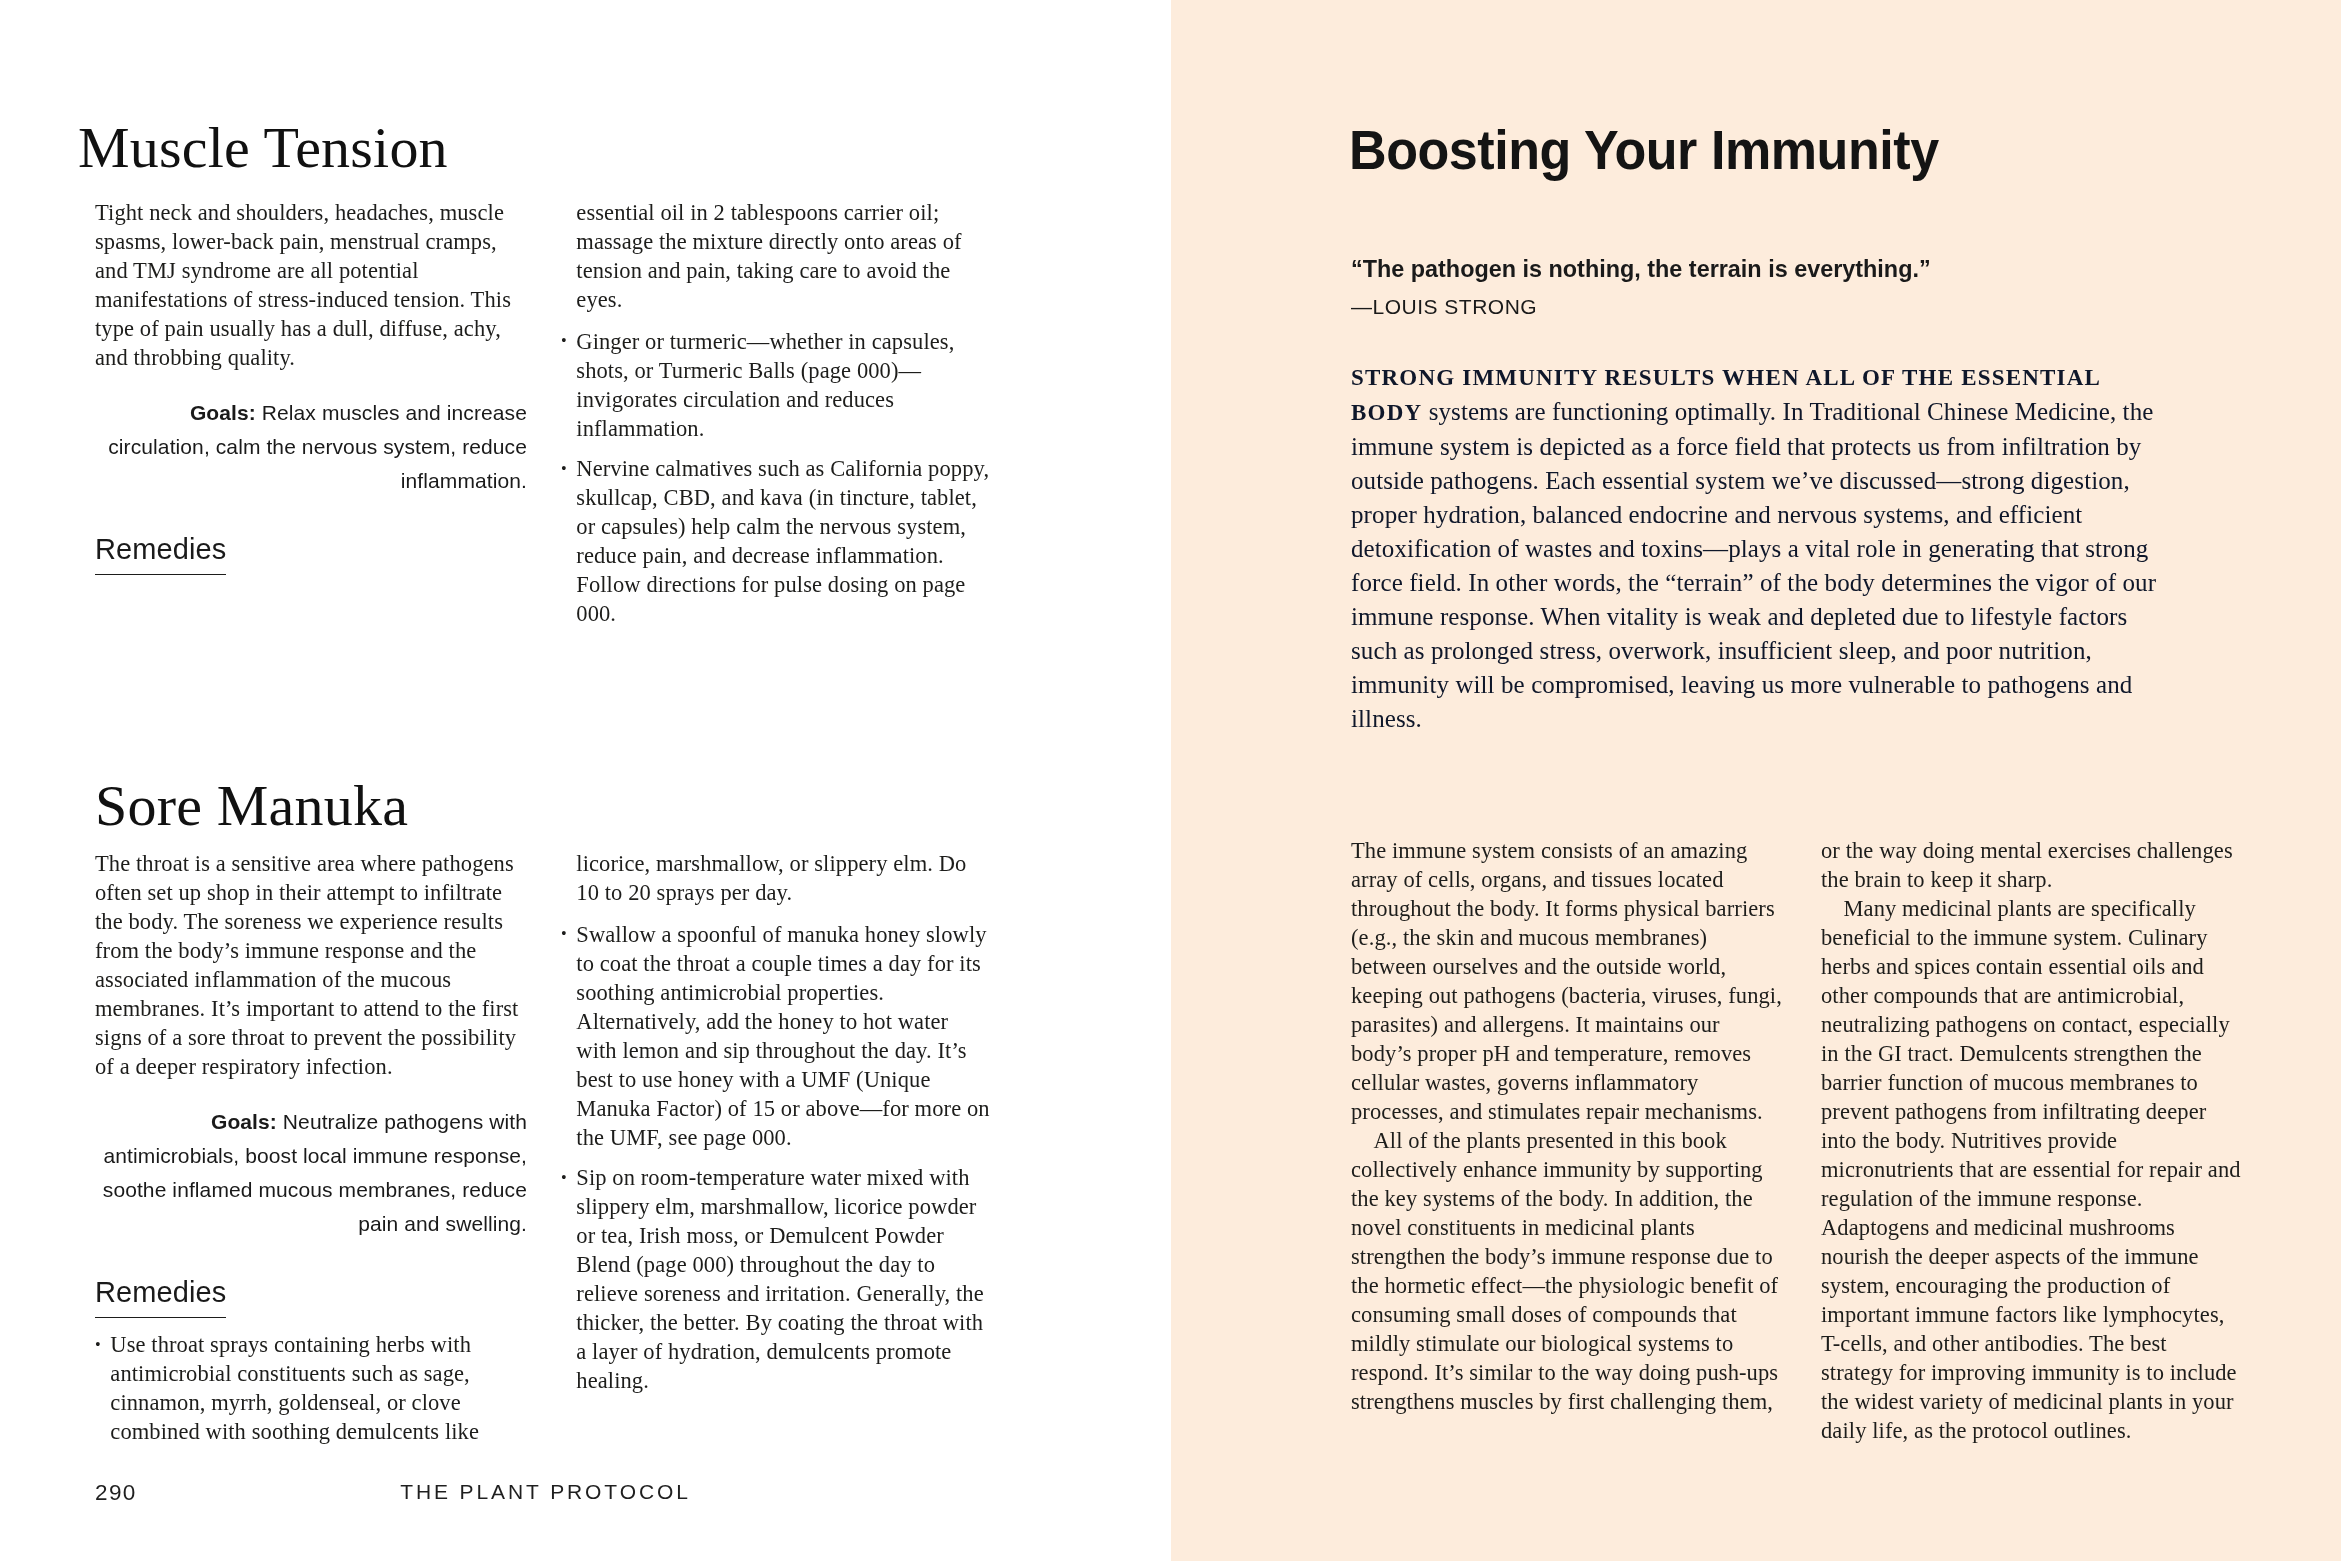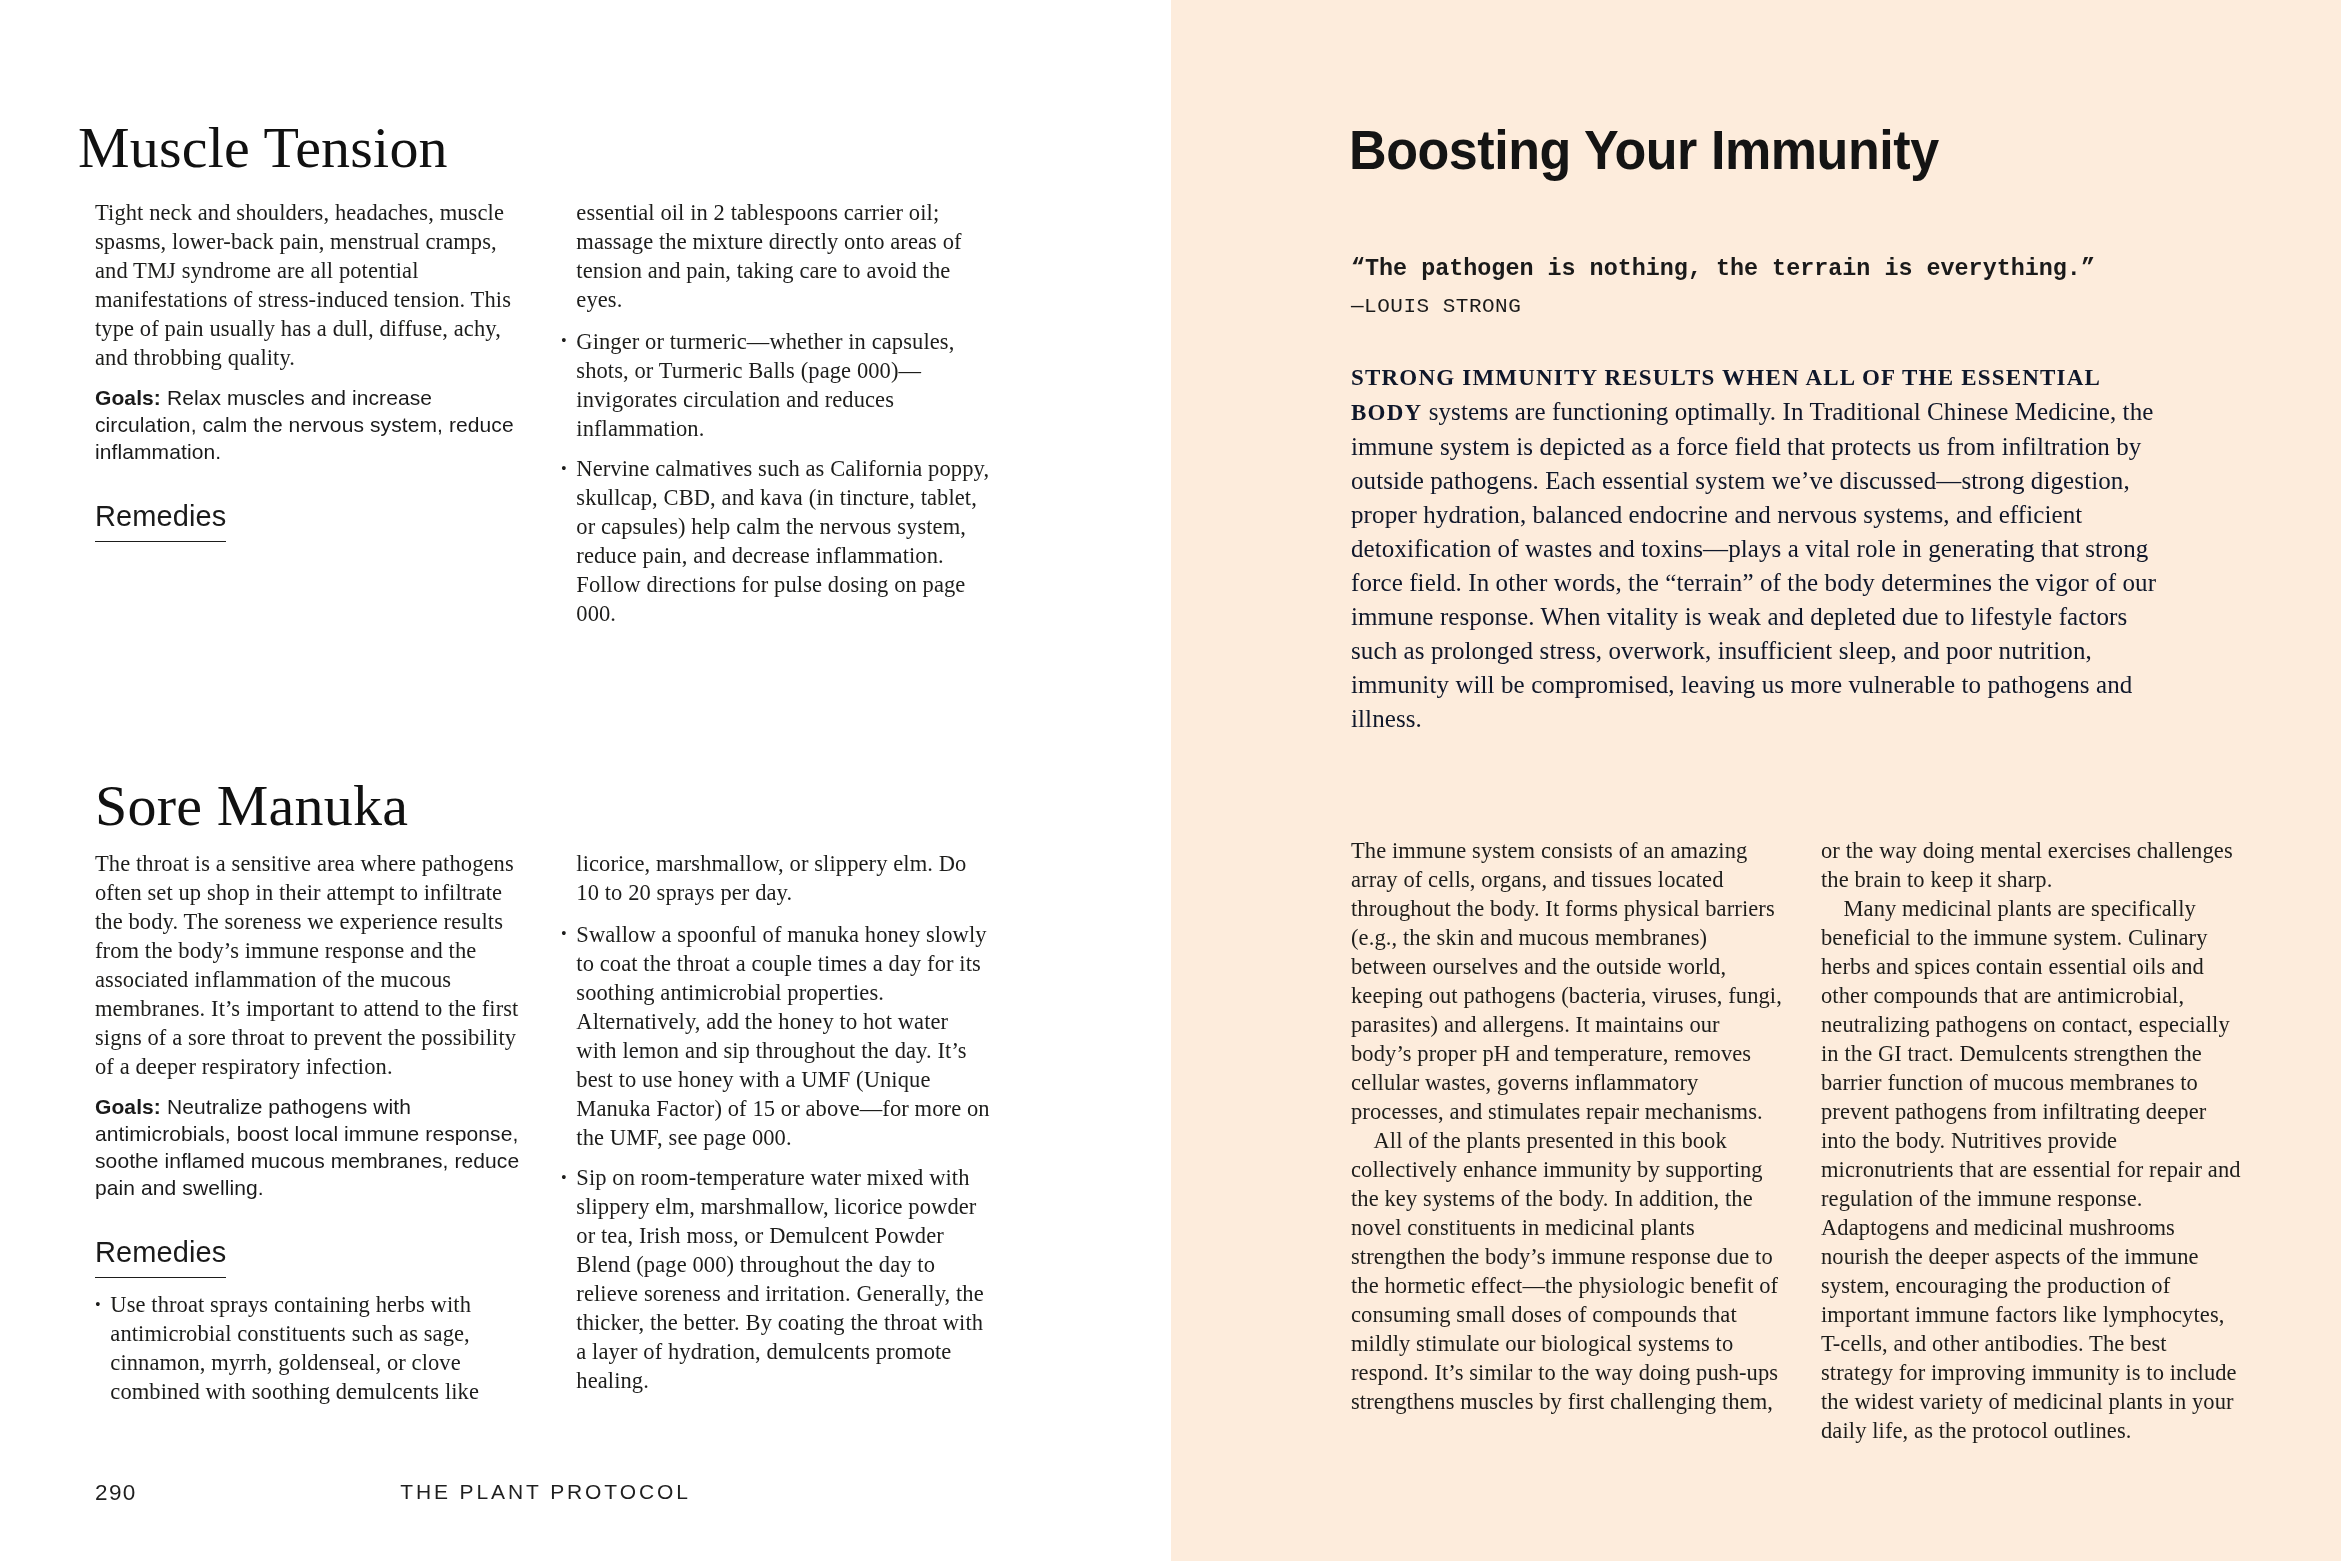--- a/index.html
+++ b/index.html
@@ -23,21 +23,21 @@
   .cols{display:flex;}
   .cols-left{gap:34px;}
   .col-a{width:432px;}
   .col-b{width:429px;}
   .body-serif{
     font-size:22.5px;line-height:29px;letter-spacing:0.1px;color:#1d1d1b;
   }
   .body-serif p{margin:0;}
   .goals{
     font-family:"Liberation Sans", sans-serif;
-    font-size:21px;line-height:27px;color:#1a1a1a;margin-top:12px;
+    font-size:21px;line-height:34px;color:#1a1a1a;margin-top:24px;text-align:right;
   }
   .goals .b{font-weight:700;}
   .remedies-h{
     font-family:"Liberation Sans", sans-serif;
     font-size:29px;line-height:1.1;font-weight:400;color:#1a1a1a;
     display:inline-block;border-bottom:1.8px solid #1d1d1b;padding-bottom:8px;
     margin-top:36px;
   }
   ul.plainlist{list-style:none;margin:12.6px 0 0 0;padding:0;}
   ul.plainlist li{
@@ -51,21 +51,21 @@
   .mt13{margin-top:11.7px;}
 
   
   .rp-title{
     font-family:"Liberation Sans", sans-serif;
     font-size:56px;font-weight:700;letter-spacing:-0.5px;color:#141414;
     transform:scaleX(0.93);transform-origin:left top;white-space:nowrap;
     line-height:1.05;
   }
   .quote{
-    font-family:Liberation Mono, monospace;color:#1a1a1a;
+    font-family:Liberation Sans, sans-serif;color:#1a1a1a;
   }
   .quote-text{font-size:23.4px;font-weight:700;line-height:1.25;margin:0;}
   .quote-attr{font-size:21px;font-weight:400;letter-spacing:0.5px;margin:10.8px 0 0 0;}
   .rp-intro{
     width:824px;font-size:25px;line-height:34px;letter-spacing:0.1px;color:#0f172a;
   }
   .rp-intro p{margin:0;}
   .lead-caps{
     font-weight:700;font-size:23px;letter-spacing:1.2px;
   }

